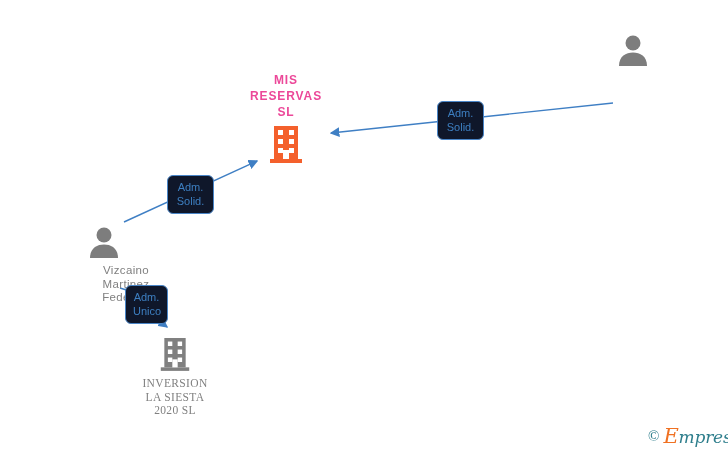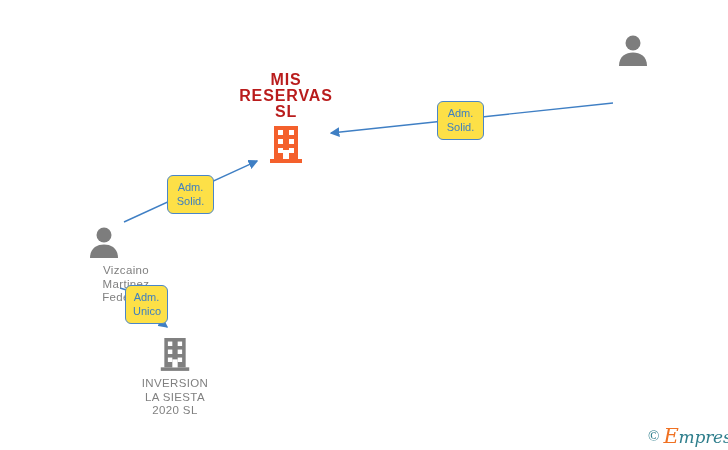--- a/index.html
+++ b/index.html
@@ -31,37 +31,37 @@
   }
   .node-label {
     color: #808080;
     font-size: 11.5px;
     line-height: 13.5px;
     letter-spacing: 0.35px;
     white-space: pre-line;
   }
   .node-label.center-company {
     font-weight: bold;
-    color: #b91c1c;
+    color: #ec4899;
     letter-spacing: 0.9px;
-    font-size: 16px;
+    font-size: 12px;
     line-height: 16px;
   }
   .node-label.left-aligned {
     text-align: center;
   }
   .icon-wrap {
     display: block;
     line-height: 0;
   }
   .edge-label {
     position: absolute;
     border: 1px solid #4a86c8;
     border-radius: 6px;
-    background: #fde047;
+    background: #0f172a;
     color: #3d7fc1;
     font-size: 11px;
     line-height: 14px;
     padding: 4px 7px 5px 7px;
     text-align: center;
     white-space: pre-line;
     box-sizing: border-box;
   }
   .watermark {
     position: absolute;
@@ -164,21 +164,21 @@
         <rect x="2" y="35" width="32" height="4" fill="#808080"></rect>
         <rect x="10" y="6" width="5" height="5" fill="#ffffff"></rect>
         <rect x="21" y="6" width="5" height="5" fill="#ffffff"></rect>
         <rect x="10" y="15" width="5" height="5" fill="#ffffff"></rect>
         <rect x="21" y="15" width="5" height="5" fill="#ffffff"></rect>
         <rect x="10" y="24" width="5" height="5" fill="#ffffff"></rect>
         <rect x="21" y="24" width="5" height="5" fill="#ffffff"></rect>
         <rect x="15" y="26" width="6" height="9" fill="#ffffff"></rect>
       </svg>
     </span>
-    <div class="node-label" style="margin-top:5px;">INVERSION
+    <div class="node-label" style="margin-top:5px;font-family:Liberation Serif, serif;">INVERSION
 LA SIESTA
 2020  SL</div>
   </div>
 
   <div class="edge-label" style="left:437px; top:101px; width:47px;">Adm.
 Solid.</div>
 
   <div class="edge-label" style="left:167px; top:175px; width:47px;">Adm.
 Solid.</div>
 

